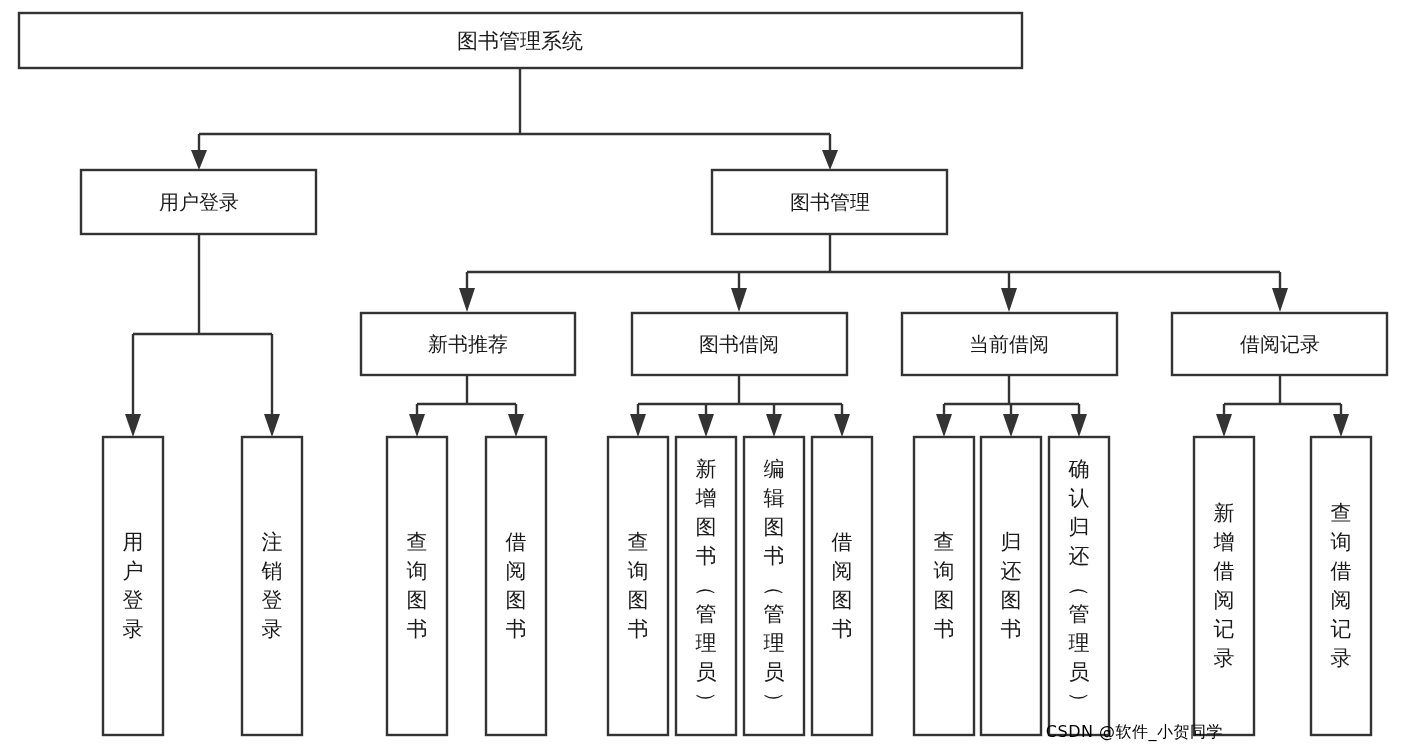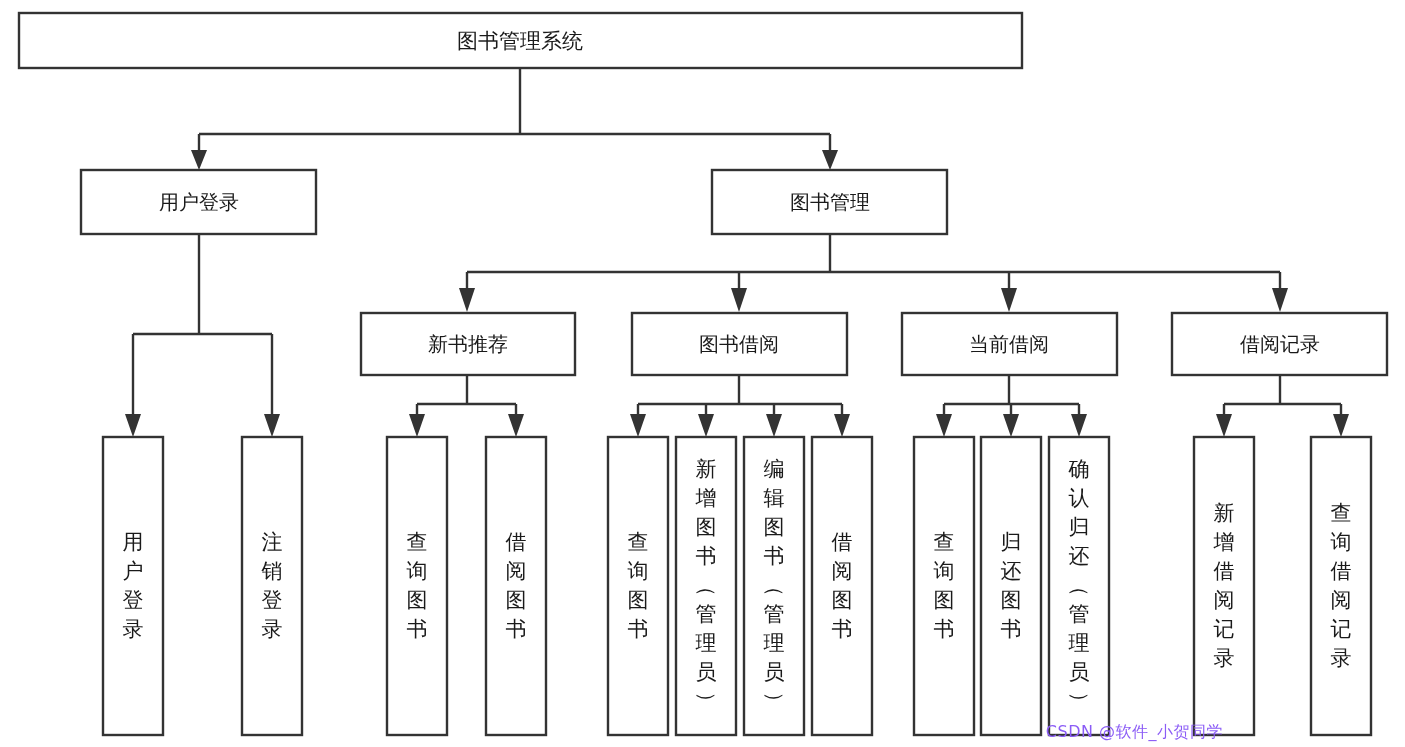--- a/index.html
+++ b/index.html
@@ -57,21 +57,21 @@
     font-size: 21px;
     text-anchor: middle;
     dominant-baseline: middle;
   }
   .watermark {
     position: absolute;
     right: 8px;
     bottom: 4px;
     font-family: "DejaVu Sans", "Liberation Sans", sans-serif;
     font-size: 16px;
-    color: #8b5cf6;
+    color: #000000;
     letter-spacing: 0.5px;
     white-space: nowrap;
     user-select: none;
   }
 </style>
 </head>
 <body>
 
 <div id="diagram-root">
 

